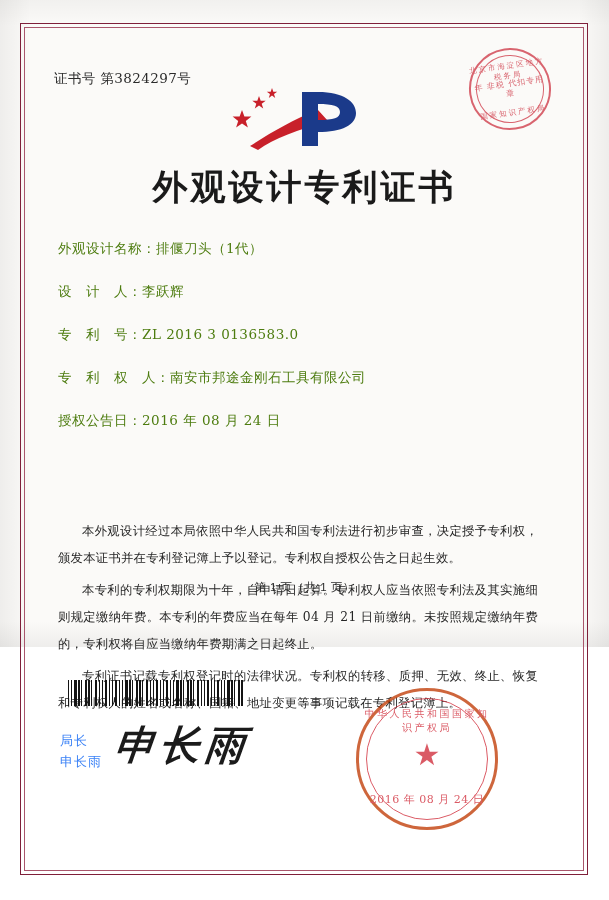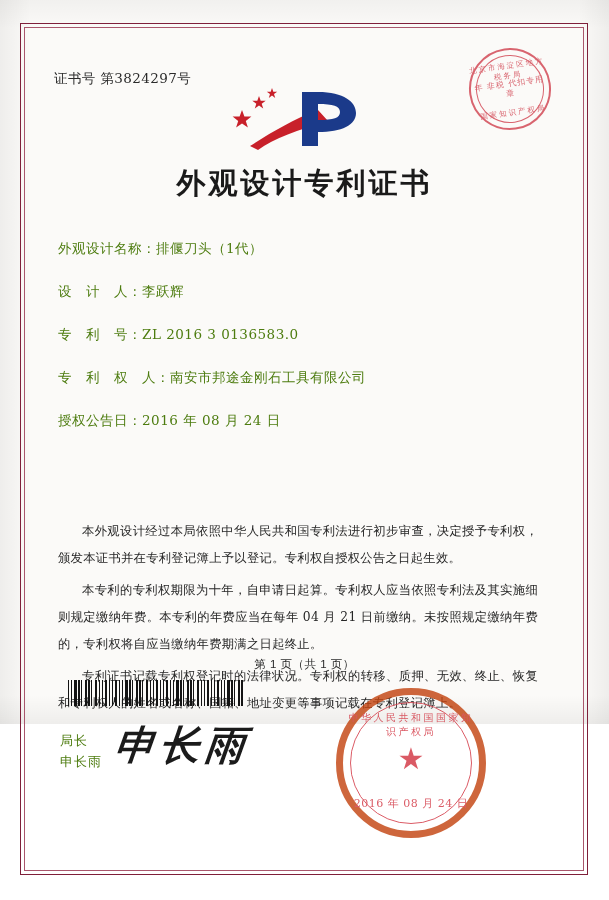--- a/index.html
+++ b/index.html
@@ -9,21 +9,21 @@
   }
   body {
     width: 609px;
     height: 900px;
     font-family: "DejaVu Sans", sans-serif;
     overflow: hidden;
   }
   .page {
     position: relative;
     width: 609px;
-    height: 724px;
+    height: 647px;
     background: #fbfaf8;
   }
   
   .page::before {
     content: "";
     position: absolute;
     left: 0; top: 0; right: 0; bottom: 0;
     background:
       linear-gradient(to right, rgba(0,0,0,0.05), rgba(0,0,0,0) 5%, rgba(0,0,0,0) 95%, rgba(0,0,0,0.05)),
       linear-gradient(to bottom, rgba(0,0,0,0.04), rgba(0,0,0,0) 4%, rgba(0,0,0,0) 96%, rgba(0,0,0,0.05));
@@ -108,21 +108,21 @@
   .seal-top .arc-top { top: 11px; }
   .seal-top .arc-bottom { bottom: 10px; }
 
   .doc-title {
     position: absolute;
     left: 0; right: 0;
     top: 164px;
     text-align: center;
     font-family: "DejaVu Serif", serif;
     font-weight: bold;
-    font-size: 29px;
+    font-size: 35px;
     letter-spacing: 3px;
     color: #1a1a1a;
   }
 
   .fields {
     position: absolute;
     left: 58px;
     top: 240px;
     width: 480px;
   }
@@ -171,46 +171,46 @@
   }
 
   .signature-block {
     position: absolute;
     left: 60px;
     top: 730px;
   }
   .sig-label {
     font-family: "DejaVu Serif", serif;
     font-size: 13px;
-    color: #4d7c0f;
+    color: #3b82f6;
     letter-spacing: 1px;
     line-height: 21px;
   }
   .sig-handwriting {
     position: absolute;
     left: 115px;
     top: 718px;
     font-family: "DejaVu Serif", serif;
     font-size: 40px;
     font-weight: bold;
     color: #1b1b1b;
     letter-spacing: 5px;
     font-style: italic;
     transform: skewX(-6deg);
   }
 
   
   .seal-bottom {
     position: absolute;
-    left: 336px;
+    left: 356px;
     top: 688px;
     width: 136px;
     height: 136px;
     border-radius: 50%;
-    border: 7px solid #c2410c;
+    border: 3px solid #c2410c;
     color: #d2323f;
     opacity: 0.8;
   }
   .seal-bottom .ring2 {
     position: absolute;
     left: 7px; top: 7px; right: 7px; bottom: 7px;
     border-radius: 50%;
     border: 1.2px solid #d2323f;
   }
   .seal-bottom .star {

